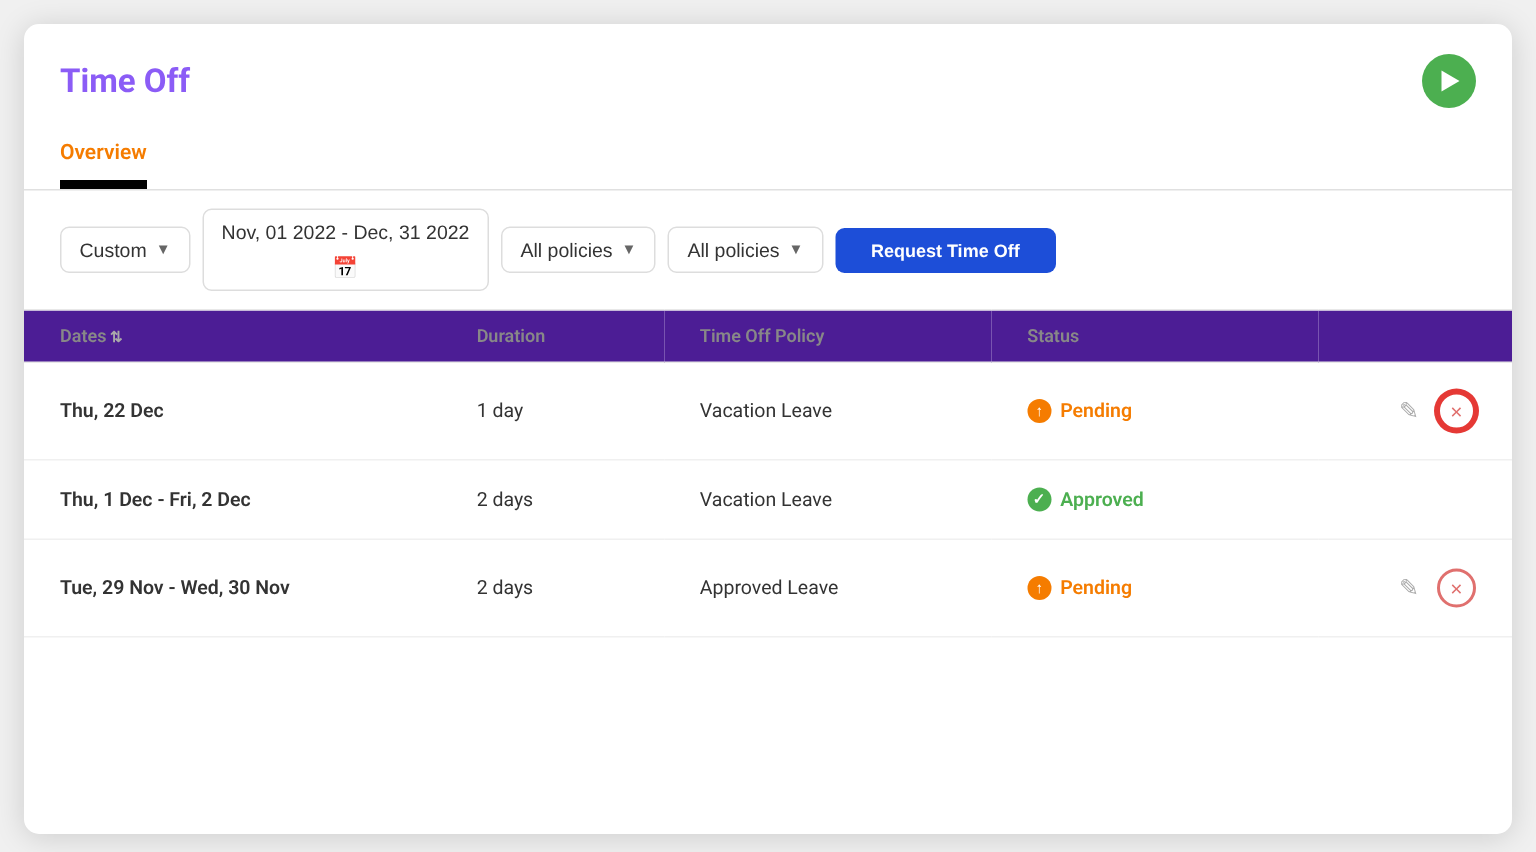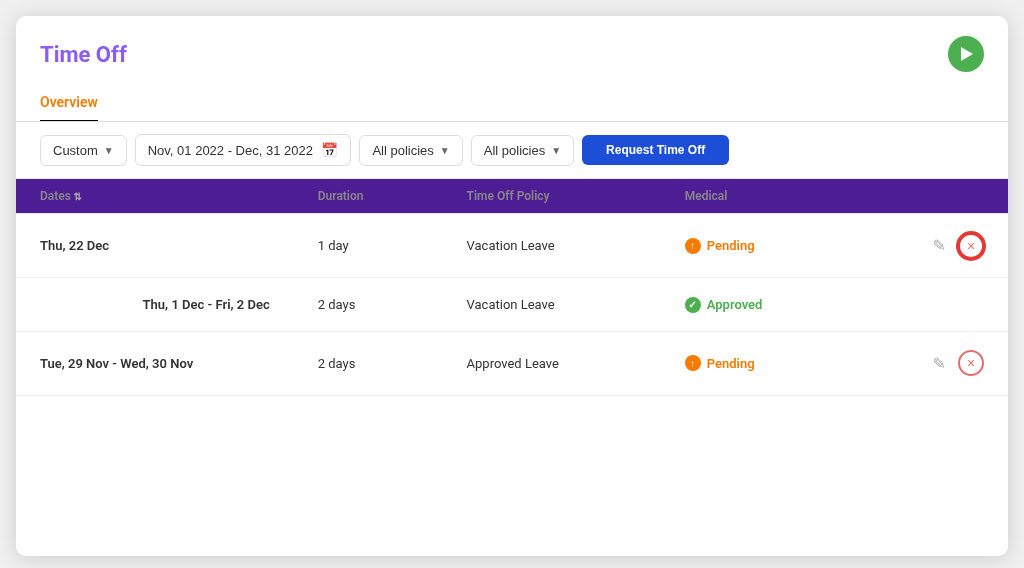--- a/index.html
+++ b/index.html
@@ -57,21 +57,21 @@
       margin-top: 12px;
       display: flex;
       border-bottom: 1px solid #e0e0e0;
     }
     .tab {
       padding: 10px 0;
       margin-right: 24px;
       font-size: 14px;
       font-weight: 600;
       color: #f57c00;
-      border-bottom: 1px solid #000000;
+      border-bottom: 6px solid #000000;
       cursor: pointer;
     }
     .toolbar {
       padding: 12px 24px;
       display: flex;
       align-items: center;
       gap: 8px;
     }
     .dropdown-btn {
       display: flex;
@@ -94,20 +94,21 @@
       display: flex;
       align-items: center;
       gap: 8px;
       background: #fff;
       border: 1px solid #ddd;
       border-radius: 6px;
       padding: 7px 12px;
       font-size: 13px;
       color: #333;
       cursor: pointer;
+      flex-direction: column;
     }
     .calendar-icon {
       color: #666;
       font-size: 14px;
     }
     .request-btn {
       background: #1d4ed8;
       color: #fff;
       border: none;
       border-radius: 6px;
@@ -252,42 +253,42 @@
     </button>
     <button class="request-btn">Request Time Off</button>
   </div>
 
   <table class="table">
     <thead>
       <tr>
         <th class="col-date sortable">Dates</th>
         <th class="col-duration">Duration</th>
         <th class="col-policy">Time Off Policy</th>
-        <th class="col-status">Medical</th>
+        <th class="col-status">Status</th>
         <th class="col-actions"></th>
       </tr>
     </thead>
     <tbody id="table-body">
     <tr>
           <td class="col-date" style="font-weight: 600;">Thu, 22 Dec</td>
           <td class="col-duration">1 day</td>
           <td class="col-policy">Vacation Leave</td>
           <td class="col-status"><span class="status-badge status-pending">
               <span class="status-icon icon-pending">↑</span>
               <span>Pending</span>
             </span></td>
           <td class="col-actions">
             <div class="actions">
               <button class="action-edit">✎</button>
               <button class="action-cancel action-cancel-highlighted">×</button>
             </div>
           </td>
         </tr>
         <tr>
-          <td class="col-date" style="font-weight: 600; text-align: right;">Thu, 1 Dec - Fri, 2 Dec</td>
+          <td class="col-date" style="font-weight: 600;">Thu, 1 Dec - Fri, 2 Dec</td>
           <td class="col-duration">2 days</td>
           <td class="col-policy">Vacation Leave</td>
           <td class="col-status"><span class="status-badge status-approved">
               <span class="status-icon icon-approved">✓</span>
               <span>Approved</span>
             </span></td>
           <td class="col-actions"></td>
         </tr>
         <tr>
           <td class="col-date" style="font-weight: 600;">Tue, 29 Nov - Wed, 30 Nov</td>

